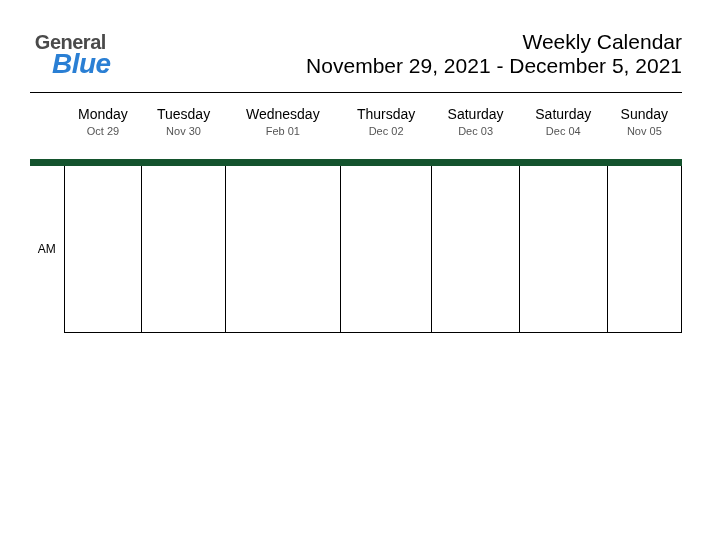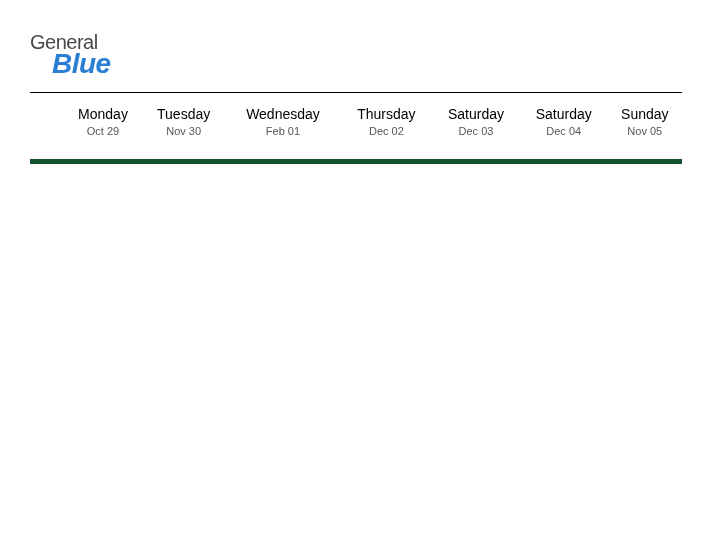--- a/index.html
+++ b/index.html
@@ -18,22 +18,23 @@
     }
     .logo {
       display: flex;
       flex-direction: column;
       line-height: 1;
       padding-top: 2px;
     }
     .logo-top {
       font-size: 20px;
       color: #4a4a4a;
-      font-weight: 400;
+      font-weight: 700;
       letter-spacing: -0.5px;
+      text-align: center;
     }
     .logo-bottom {
       font-size: 28px;
       color: #2a7fd4;
       font-weight: 700;
       font-style: italic;
       letter-spacing: -0.5px;
       margin-left: 22px;
       margin-top: -2px;
     }
@@ -81,34 +82,38 @@
       color: #000;
       text-align: center;
       vertical-align: middle;
       padding: 0 4px;
     }
     .grid-cell {
       border: 1px solid #000;
       height: 170px;
     }
     .header-divider td, .header-divider th {
-      border-bottom: 5px solid #14532d;
+      border-bottom: 7px solid #14532d;
       padding-bottom: 22px;
     }
     .spacer-cell {
       border: none;
     }
   </style>
 </head>
 <body>
 
 <div class="header">
   <div class="logo">
     <span class="logo-top">General</span>
     <span class="logo-bottom">Blue</span>
+  </div>
+  <div class="title-block">
+    <div class="title">Weekly Calendar</div>
+    <div class="date-range">November 29, 2021 - December 5, 2021</div>
   </div>
 </div>
 
 <div class="divider"></div>
 
 <table class="calendar">
   <thead>
     <tr class="header-row header-divider">
       <th class="row-label-col spacer-cell"></th>
       <th>
@@ -135,14 +140,24 @@
         <span class="day-label">Saturday</span>
         <span class="date-label">Dec 04</span>
       </th>
       <th>
         <span class="day-label">Sunday</span>
         <span class="date-label">Nov 05</span>
       </th>
     </tr>
   </thead>
   <tbody>
+    <tr>
+      <td class="period-label">AM</td>
+      <td class="grid-cell"></td>
+      <td class="grid-cell"></td>
+      <td class="grid-cell"></td>
+      <td class="grid-cell"></td>
+      <td class="grid-cell"></td>
+      <td class="grid-cell"></td>
+      <td class="grid-cell"></td>
+    </tr>
   </tbody>
 </table>
 
 </body></html>

